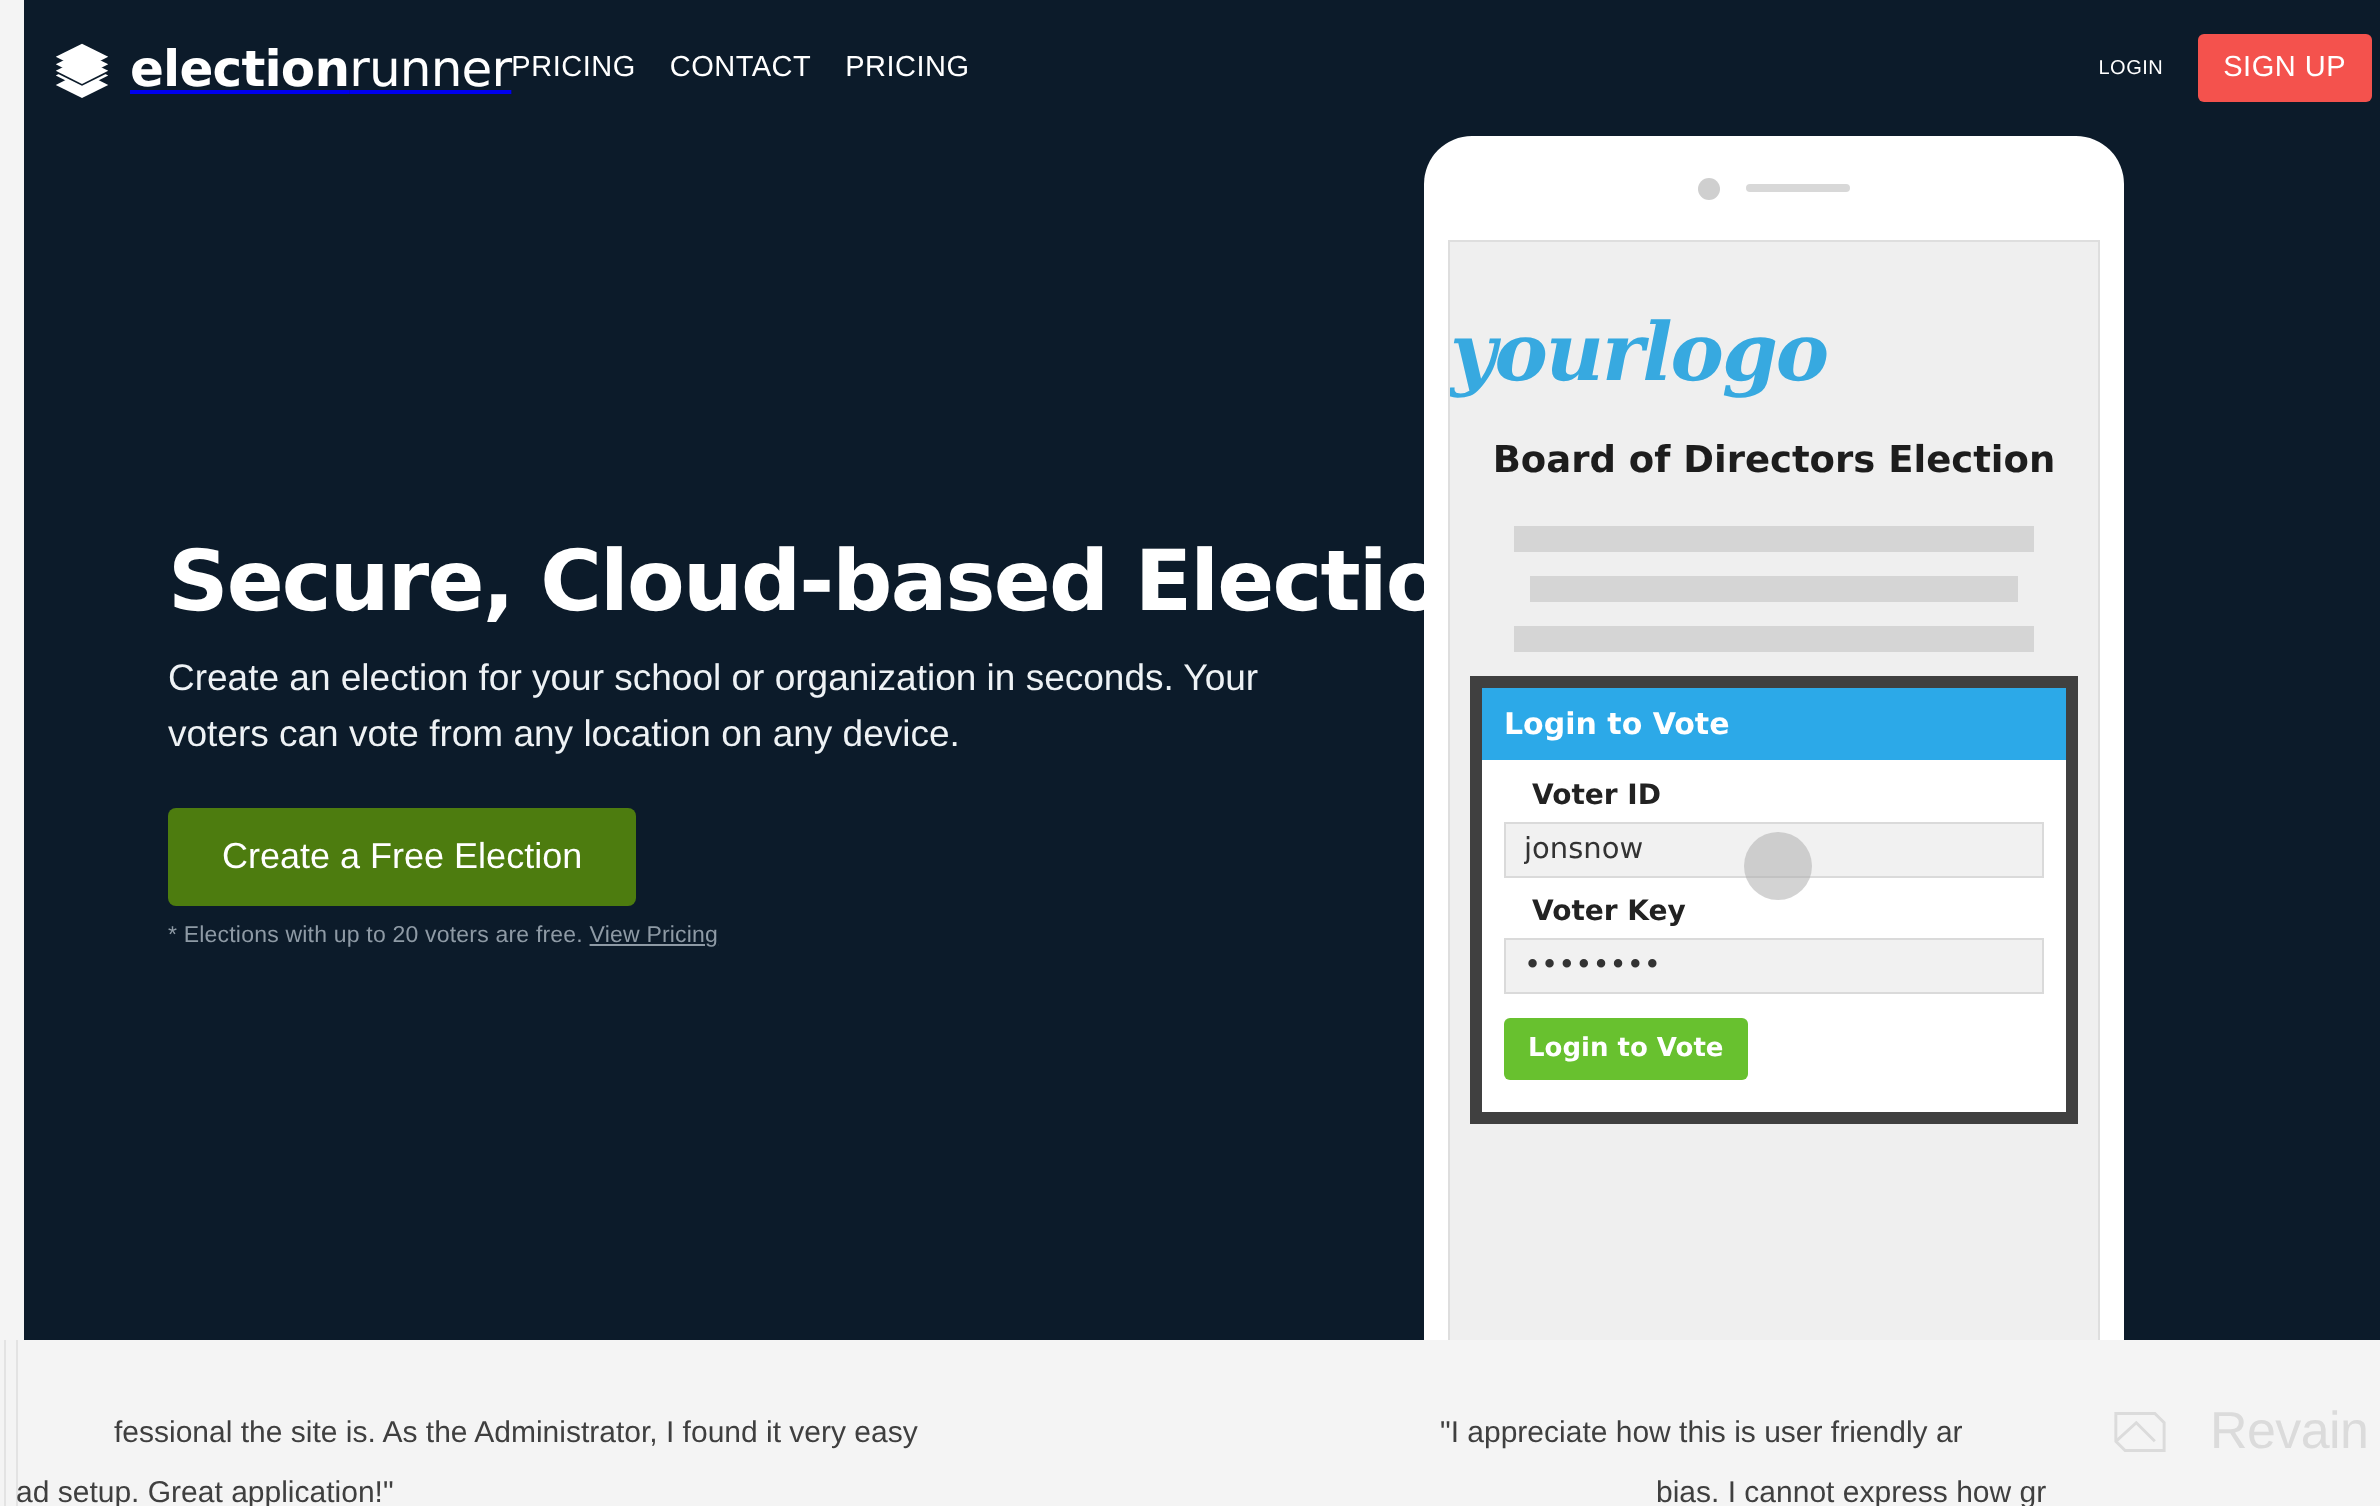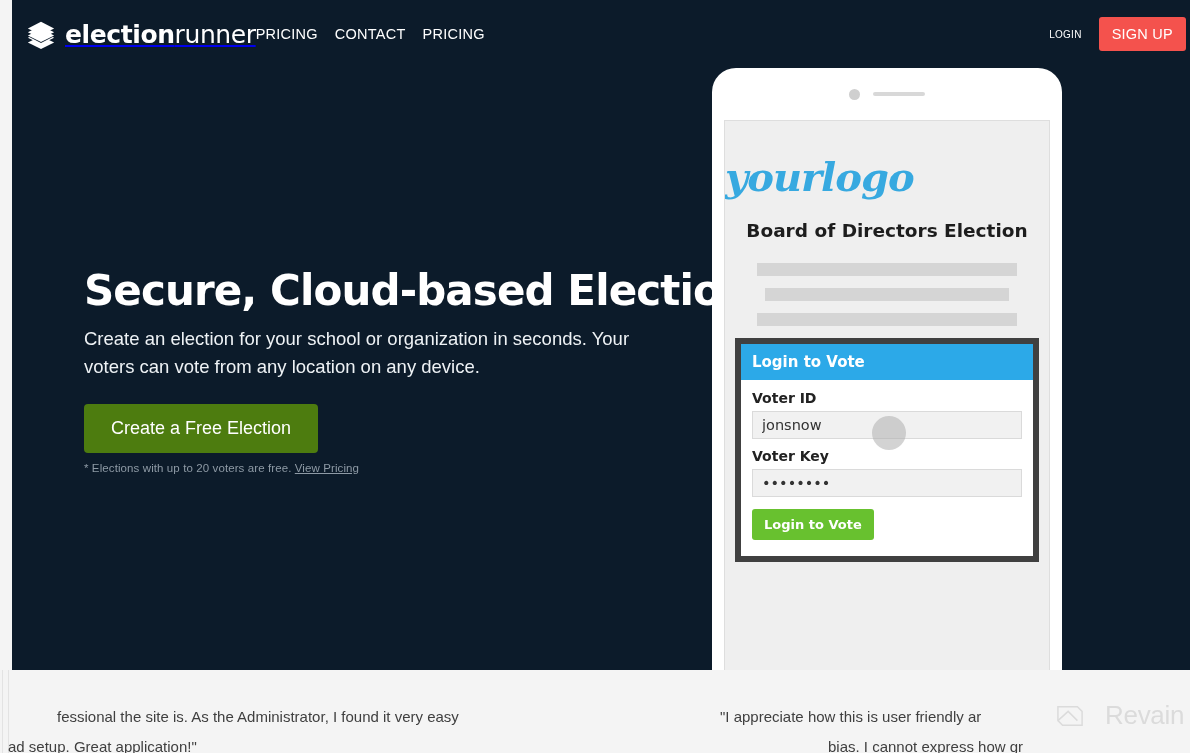--- a/index.html
+++ b/index.html
@@ -132,20 +132,21 @@
     background: #2ca9e8; color: #ffffff;
     font-size: 15px; font-weight: bold;
     padding: 9px 11px;
     font-family: "DejaVu Sans", sans-serif;
   }
   .login-card-body { padding: 10px 11px 16px 11px; }
   .field-label {
     font-size: 14px; font-weight: bold; color: #222;
     font-family: "DejaVu Sans", sans-serif;
     margin-bottom: 5px;
+    margin-left: 14px;
   }
   .field-input {
     width: 100%; height: 28px;
     background: #f1f1f1; border: 1px solid #dadada;
     font-size: 14.5px; color: #333;
     padding: 0 9px; outline: none;
     font-family: "DejaVu Sans", sans-serif;
   }
   .field-gap { height: 9px; }
   .login-submit {

